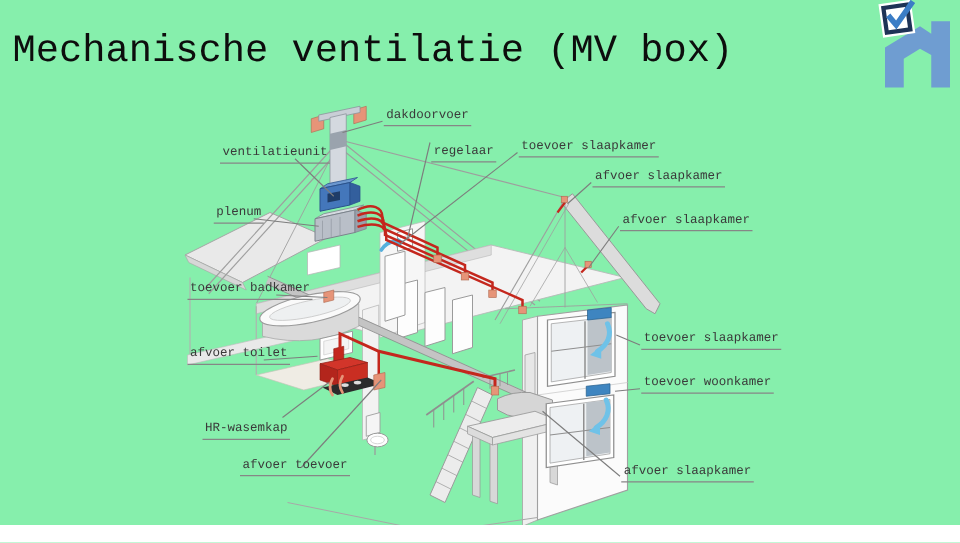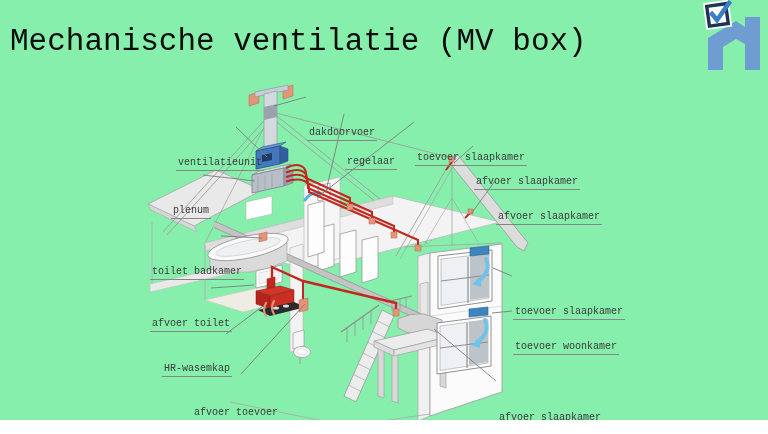--- a/index.html
+++ b/index.html
@@ -4,21 +4,21 @@
 <style>
   html,body{margin:0;padding:0;background:#fff;}
   .stage{position:relative;width:768px;height:420px;background:#86efac;overflow:hidden;
          font-family:Liberation Mono, monospace;}
   .slide-title{position:absolute;left:10px;top:24px;font-size:31px;font-weight:400;
                color:#0d0d0d;letter-spacing:0;margin:0;}
   .logo-svg{position:absolute;left:684px;top:0px;}
   .art-svg{position:absolute;left:0;top:0;}
   .labels-layer{position:absolute;left:0;top:0;width:768px;height:434px;pointer-events:none;}
   .dlabel{position:absolute;font-size:10px;line-height:1.05;color:#3a3a3a;white-space:nowrap;
-          border-bottom:1px solid #868686;padding:0 2px 1px 2px;margin-top:40px;}
+          border-bottom:1px solid #868686;padding:0 2px 1px 2px;}
 </style>
 </head>
 <body>
 
 <div class="stage">
 
   <h1 class="slide-title">Mechanische ventilatie (MV box)</h1>
 
   <svg class="logo-svg" width="84" height="78" viewBox="0 0 84 78">
     <path d="M24,38 L52,21 L61,27 L61,17 L76,17 L76,70 L61,70 L61,44 L52,39 L39,47 L39,70 L24,70 Z" fill="#6f9dd1"></path>
@@ -251,22 +251,22 @@
   </svg>
 
   <div class="labels-layer" id="labels">
       <div class="dlabel" style="left: 307px; top: 88px;">dakdoorvoer</div>
       <div class="dlabel" style="left: 345px; top: 117px;">regelaar</div>
       <div class="dlabel" style="left: 415px; top: 113px;">toevoer slaapkamer</div>
       <div class="dlabel" style="left: 474px; top: 137px;">afvoer slaapkamer</div>
       <div class="dlabel" style="left: 496px; top: 172px;">afvoer slaapkamer</div>
       <div class="dlabel" style="left: 176px; top: 118px;">ventilatieunit</div>
       <div class="dlabel" style="left: 171px; top: 166px;">plenum</div>
-      <div class="dlabel" style="left: 150px; top: 227px;">toilet badkamer</div>
+      <div class="dlabel" style="left: 150px; top: 227px;">toevoer badkamer</div>
       <div class="dlabel" style="left: 150px; top: 279px;">afvoer toilet</div>
-      <div class="dlabel" style="left: 162px; top: 324px;">HR-wasemkap</div>
+      <div class="dlabel" style="left: 162px; top: 339px;">HR-wasemkap</div>
       <div class="dlabel" style="left: 192px; top: 368px;">afvoer toevoer</div>
       <div class="dlabel" style="left: 513px; top: 267px;">toevoer slaapkamer</div>
       <div class="dlabel" style="left: 513px; top: 302px;">toevoer woonkamer</div>
       <div class="dlabel" style="left: 497px; top: 373px;">afvoer slaapkamer</div>
     </div>
 
 </div>
 
 </body></html>

